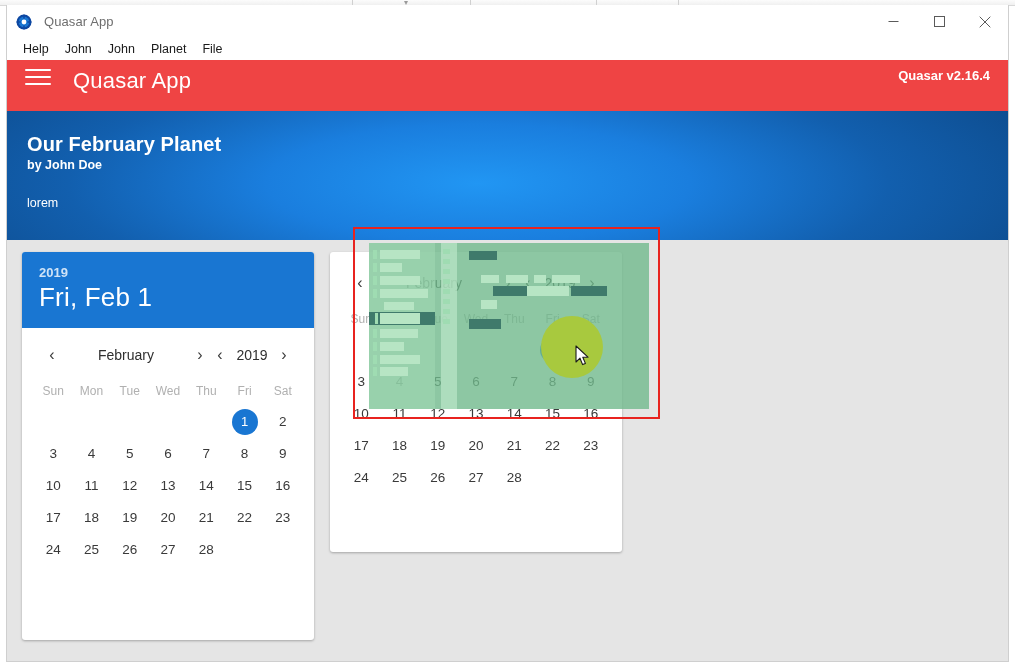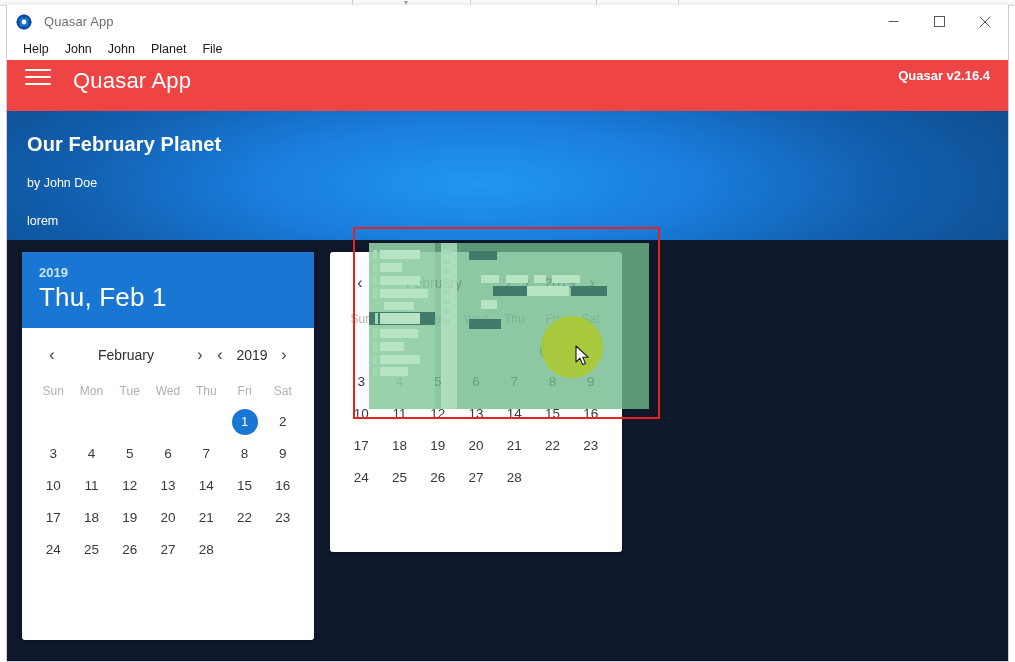--- a/index.html
+++ b/index.html
@@ -95,30 +95,30 @@
     height: 129px; width: 1003px;
     background:
       radial-gradient(ellipse 62% 135% at 47% 56%, #2196f3 0%, #1a7ede 34%, #125fae 66%, #0d4b8c 100%);
     overflow: hidden;
   }
   #banner-inner { position: absolute; left: 20px; top: 22px; }
   #banner-title {
     color: #ffffff; font-size: 20px; font-weight: 700; letter-spacing: .1px;
   }
   #banner-author {
-    color: #ffffff; font-size: 12.5px; font-weight: 400; margin-top: 20px;
+    color: #ffffff; font-size: 12.5px; font-weight: 700; margin-top: 2px;
   }
   #banner-sub {
     color: #ffffff; font-size: 12.5px; margin-top: 24px;
   }
 
   
   #content {
     position: relative;
-    height: 422px; background: #0f172a;
+    height: 422px; background: #e5e5e5;
   }
 
   
   .cal-card {
     position: absolute;
     background: #ffffff;
     border-radius: 3px;
     box-shadow: 0 1px 3px rgba(0,0,0,.18), 0 1px 2px rgba(0,0,0,.12);
     overflow: hidden;
   }
@@ -281,21 +281,21 @@
       <div id="banner-author">by John Doe</div>
       <div id="banner-sub">lorem</div>
     </div>
   </div>
 
   <div id="content">
 
     <div class="cal-card" id="cal-a">
       <div class="cal-head">
         <div class="cal-head-year">2019</div>
-        <div class="cal-head-date">Thu, Feb 1</div>
+        <div class="cal-head-date">Fri, Feb 1</div>
       </div>
       <div class="cal-body">
         <div class="cal-nav">
           <span class="nav-arrow">‹</span>
           <span class="nav-month">February</span>
           <span class="nav-arrow">›</span>
           <span class="nav-arrow">‹</span>
           <span class="nav-year">2019</span>
           <span class="nav-arrow">›</span>
         </div>

